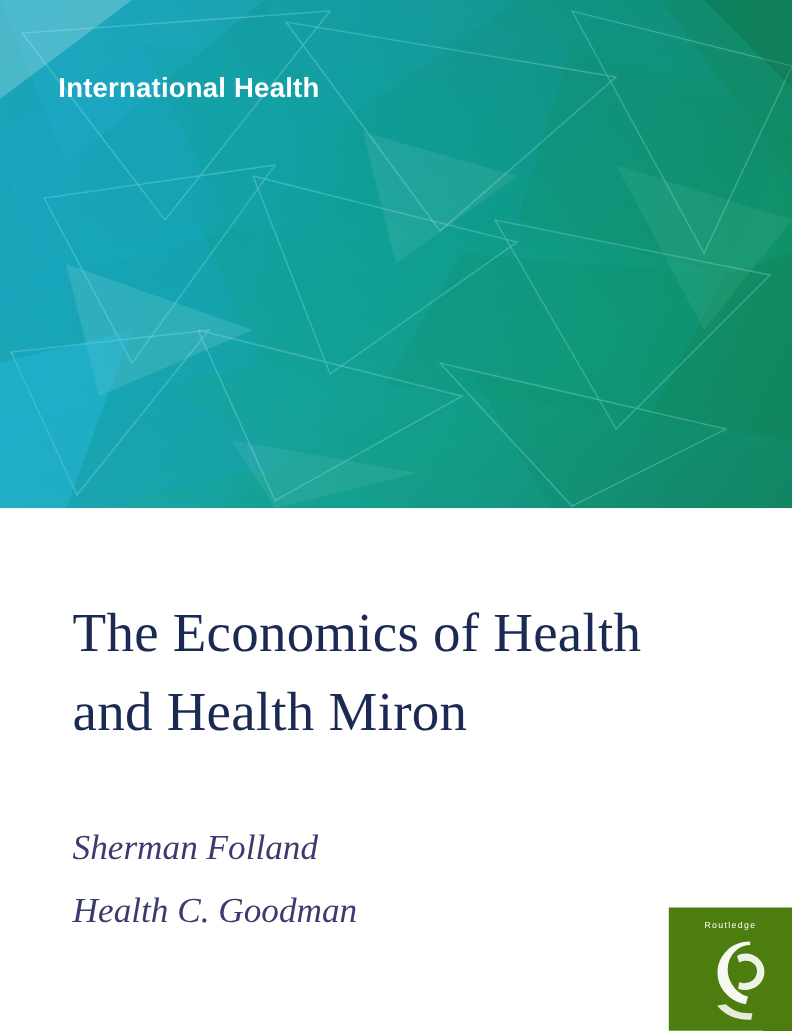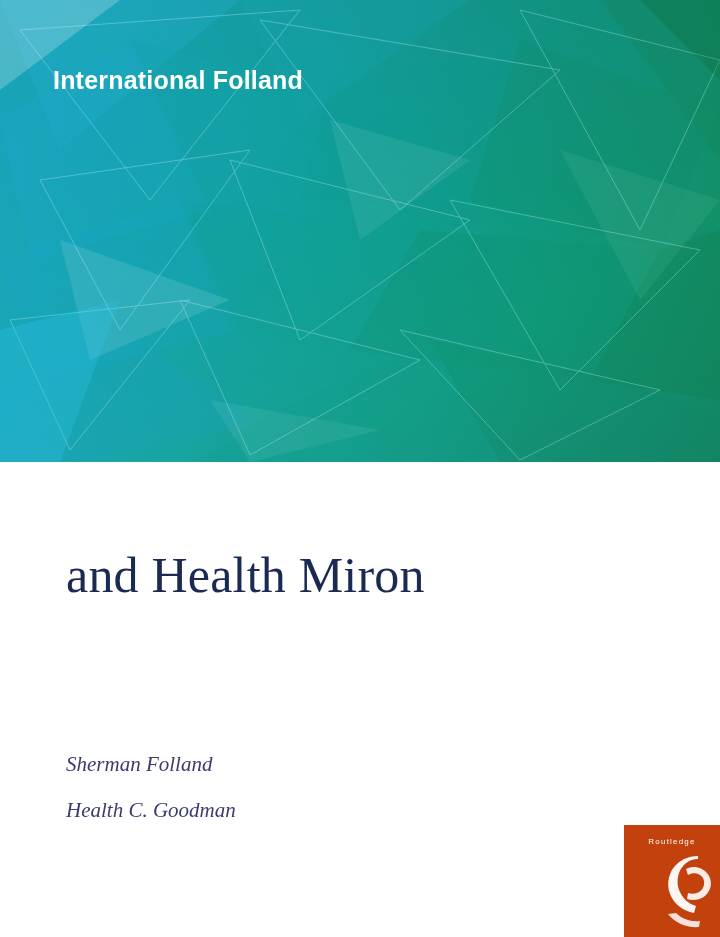--- a/index.html
+++ b/index.html
@@ -69,35 +69,35 @@
   }
   .authors {
     position: absolute;
     left: 66px;
     top: 292px;
     width: 500px;
   }
   .author {
     font-family: "Liberation Serif", serif;
     font-style: italic;
-    font-size: 21px;
+    font-size: 32px;
     color: #3b3b6e;
     line-height: 1.0;
     margin-bottom: 25px;
     white-space: nowrap;
   }
 
   
   .logo {
     position: absolute;
     right: 0;
     bottom: 0;
-    width: 96px;
+    width: 112px;
     height: 112px;
-    background: #c2410c;
+    background: #4d7c0f;
     overflow: hidden;
   }
   .logo .word {
     position: absolute;
     left: 50%;
     top: 12px;
     transform: translateX(-50%);
     font-family: "Liberation Sans", sans-serif;
     font-size: 8px;
     letter-spacing: 1.2px;
@@ -167,26 +167,27 @@
         <polygon points="560,150 720,200 640,300" fill="#d9ffe9" opacity="0.3"></polygon>
         <polygon points="210,400 380,430 250,462" fill="#ffffff" opacity="0.3"></polygon>
       </g>
 
       <g opacity="0.3">
         <polygon points="0,330 120,300 60,462 0,462" fill="#2ec2ea"></polygon>
         <polygon points="640,0 720,0 720,80" fill="#0d6b3c"></polygon>
       </g>
     </svg>
 
-    <div class="edition">International Folland</div>
+    <div class="edition">International Health</div>
   </div>
 
   <div class="lower">
 
     <div class="title">
+      <div>The Economics of Health</div>
       <div>and Health Miron</div>
     </div>
 
     <div class="authors">
       <div class="author">Sherman Folland</div>
       <div class="author">Health C. Goodman</div>
     </div>
 
     <div class="logo">
       <div class="word">Routledge</div>

